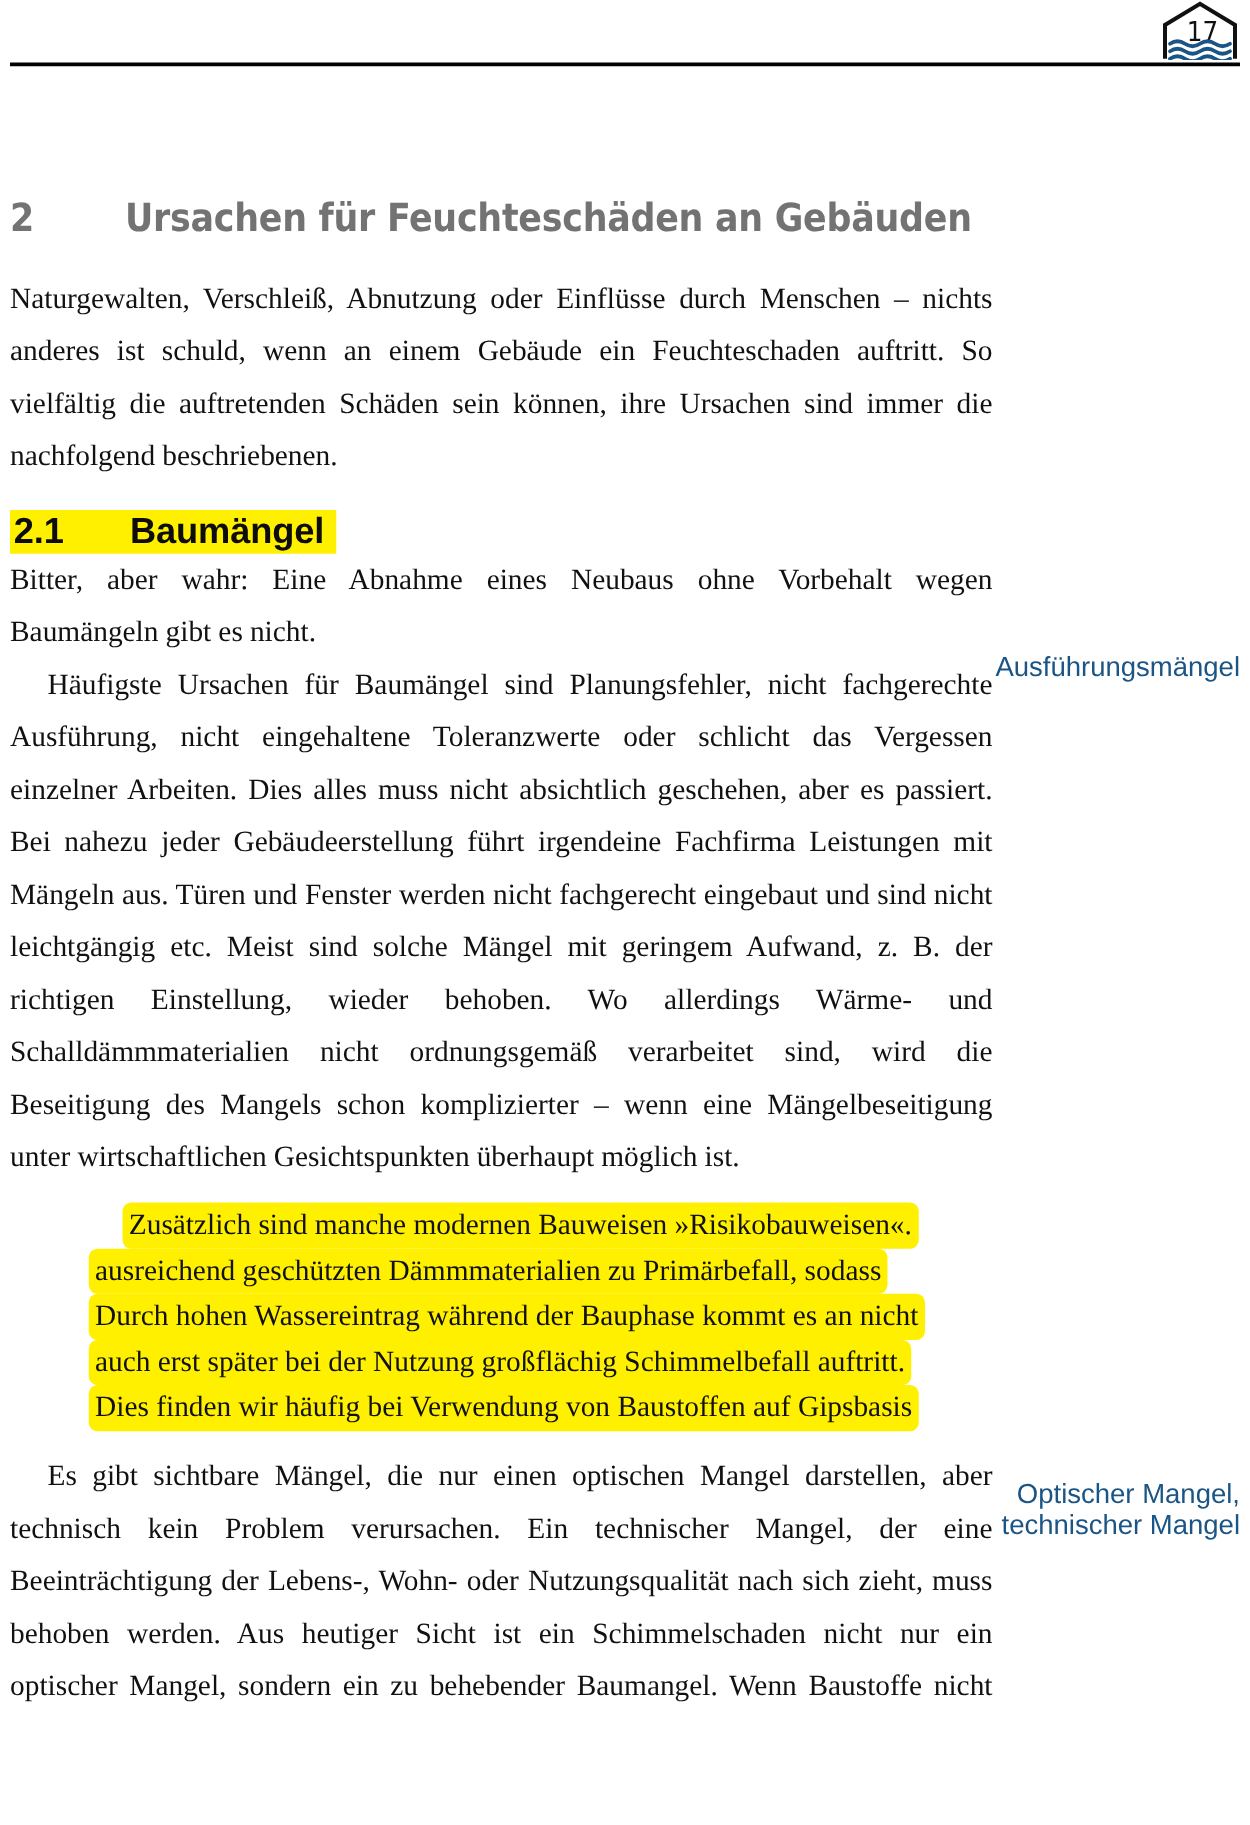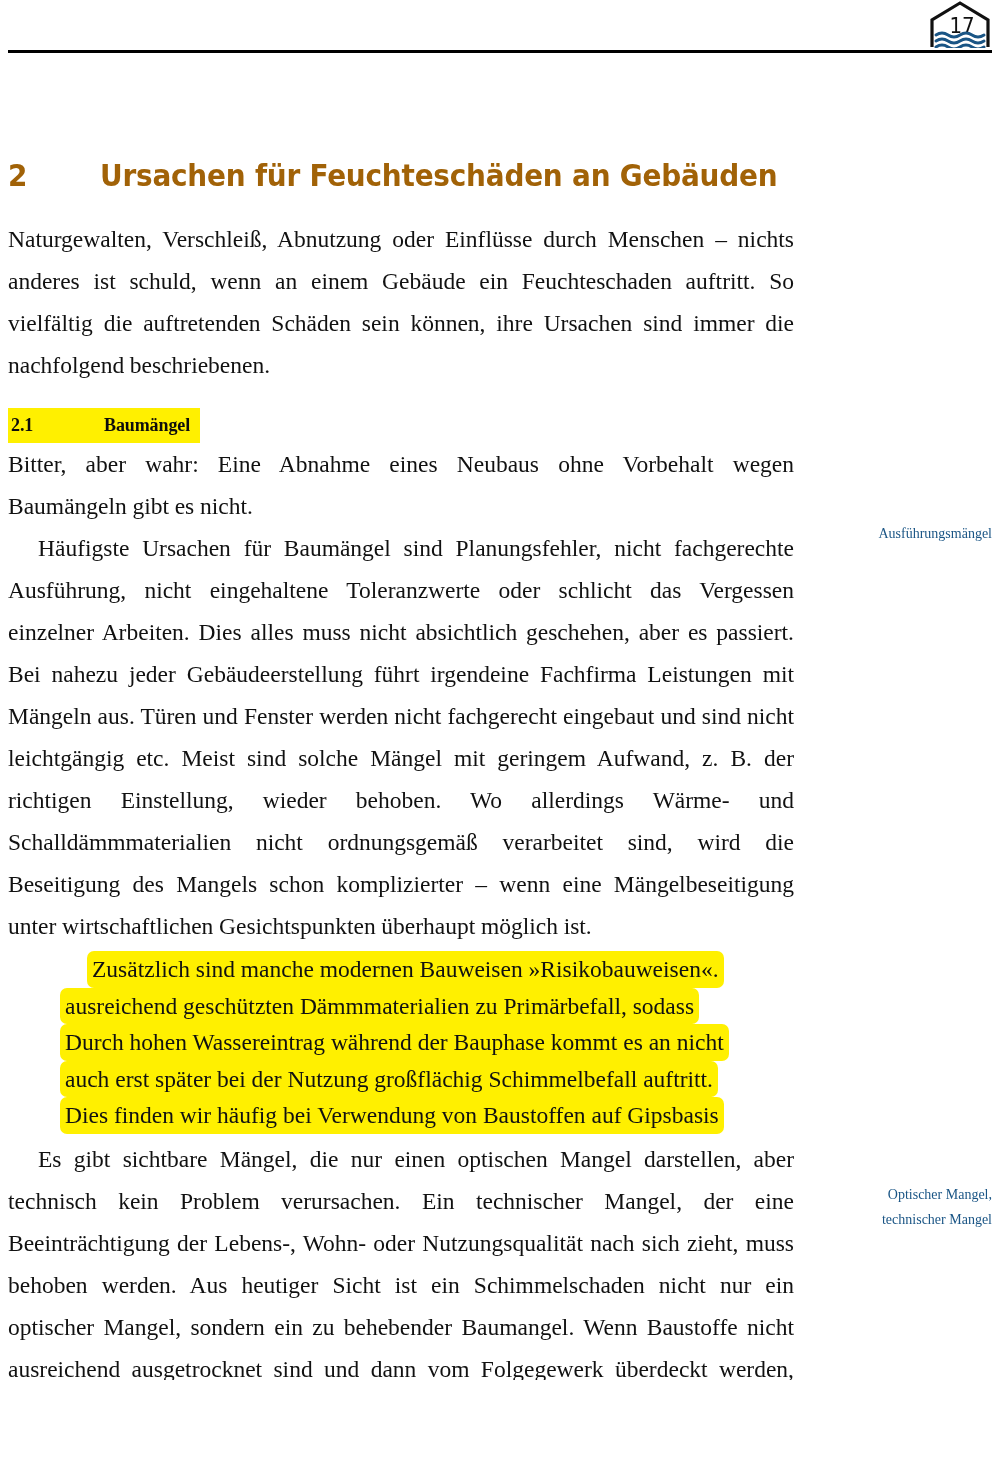--- a/index.html
+++ b/index.html
@@ -35,21 +35,21 @@
     height: 48px;
   }
   .folio-badge svg { display: block; }
 
   
   .chapter-head {
     position: absolute;
     left: 8px;
     top: 136px;
     width: 790px;
-    color: #a16207;
+    color: #737373;
     font-family: "DejaVu Sans Condensed", "Liberation Sans Narrow", "Liberation Sans", sans-serif;
     font-weight: 700;
     font-size: 31px;
     line-height: 36px;
     letter-spacing: -0.2px;
     white-space: nowrap;
   }
   .chapter-head .num {
     display: inline-block;
     width: 92px;
@@ -79,37 +79,37 @@
   
   .sub-head-wrap {
     margin: 0;
     font-size: 0;
     line-height: 0;
   }
   .sub-head {
     display: inline-block;
     background: #fff000;
     color: #0d0d0d;
-    font-family: Liberation Serif, serif;
+    font-family: Liberation Sans, sans-serif;
     font-weight: 700;
-    font-size: 18px;
+    font-size: 29px;
     line-height: 30px;
     padding: 2px 10px 3px 3px;
     border-radius: 0;
     white-space: nowrap;
     letter-spacing: -0.1px;
   }
   .sub-head .num {
     display: inline-block;
     width: 93px;
   }
 
   
   .hl-block {
-    margin: 4px;
+    margin: 15px;
     font-size: 0;
     line-height: 0;
     padding-left: 48px;
   }
   .hl-line {
     display: block;
     font-size: 0;
     line-height: 0;
     margin: 0;
   }
@@ -126,23 +126,23 @@
   }
   .hl-line.first > span { margin-left: 27px; }
 
   
   .margin-note {
     position: absolute;
     right: 8px;
     width: 196px;
     text-align: right;
     color: #1a5585;
-    font-family: Liberation Serif, serif;
+    font-family: Liberation Sans, sans-serif;
     font-weight: 400;
-    font-size: 14px;
+    font-size: 22px;
     line-height: 25px;
   }
   .margin-note.n1 { top: 521px; }
   .margin-note.n2 { top: 1182px; }
 </style>
 </head>
 <body>
 
 <div class="page">
 

